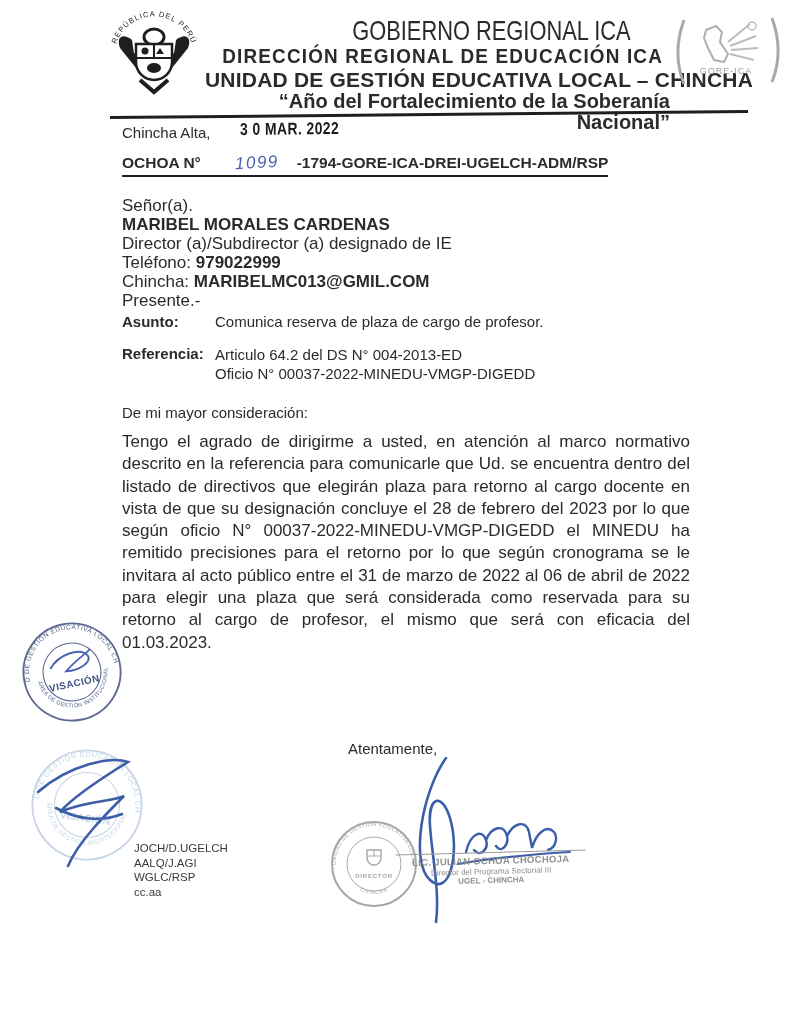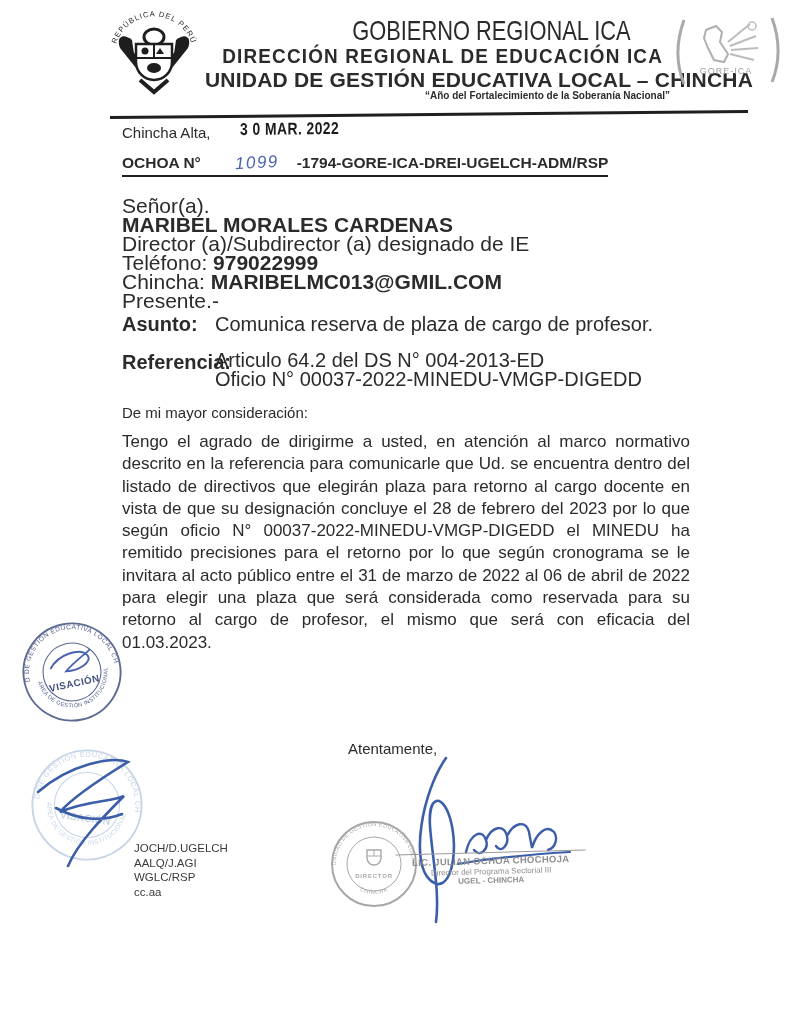--- a/index.html
+++ b/index.html
@@ -9,39 +9,39 @@
     font-family:"Liberation Sans",sans-serif;color:#2b2b2b;
   }
   
   .coat-of-arms{position:absolute;left:102px;top:10px;width:104px;height:92px;}
   .gore-logo{position:absolute;left:668px;top:12px;width:118px;height:88px;}
   .header-text{position:absolute;left:205px;top:16px;width:465px;text-align:right;line-height:1.05;}
   .h-line1{display:inline-block;font-size:28px;font-weight:400;color:#2a2a2a;
     transform:scaleX(0.78);letter-spacing:0px;white-space:nowrap;}
   .h-line2{font-size:19.5px;font-weight:bold;letter-spacing:1.2px;margin-top:1px;white-space:nowrap;transform:scaleX(0.97);}
   .h-line3{font-size:21px;font-weight:bold;letter-spacing:0.2px;margin-top:2px;white-space:nowrap;}
-  .h-motto{font-size:10px;font-weight:bold;margin-top:0;}
+  .h-motto{font-size:20px;font-weight:bold;margin-top:0;}
   .header-rule{position:absolute;left:110px;top:113px;width:638px;height:2.5px;background:#1f1f1f;transform:rotate(-0.55deg);}
 
   
   .dateline{position:absolute;left:122px;top:124px;font-size:15px;}
   .date-stamp{position:absolute;left:118px;top:-4px;font-weight:bold;font-size:17px;
     letter-spacing:0.5px;transform:scaleX(0.82) rotate(-0.5deg);transform-origin:left top;
     white-space:nowrap;color:#1c1c1c;font-family:"Liberation Sans",sans-serif;}
   .oficio{position:absolute;left:122px;top:153px;font-size:15.5px;font-weight:bold;
     border-bottom:2.2px solid #1f1f1f;padding-bottom:2px;white-space:nowrap;}
   .oficio .num{display:inline-block;color:#4a63b0;font-weight:400;font-size:17px;
     font-style:italic;letter-spacing:1.5px;margin:0 18px 0 34px;transform:rotate(-3deg);}
 
   
-  .recipient{position:absolute;left:122px;top:196px;font-size:21px;line-height:19px;}
+  .recipient{position:absolute;left:122px;top:196px;font-size:17px;line-height:19px;}
   .recipient .b{font-weight:bold;}
 
   
-  .subject{position:absolute;left:122px;top:313px;font-size:20px;}
+  .subject{position:absolute;left:122px;top:313px;font-size:15px;}
   .subj-row{display:flex;}
   .subj-label{width:93px;font-weight:bold;flex:none;}
   .subj-gap{height:15px;}
   .ref-lines div{line-height:19px;}
 
   
   .greeting{position:absolute;left:122px;top:404px;font-size:15px;}
   .para{position:absolute;left:122px;width:568px;font-size:17px;line-height:22.3px;
     text-align:justify;}
   .p1{top:431px;}

